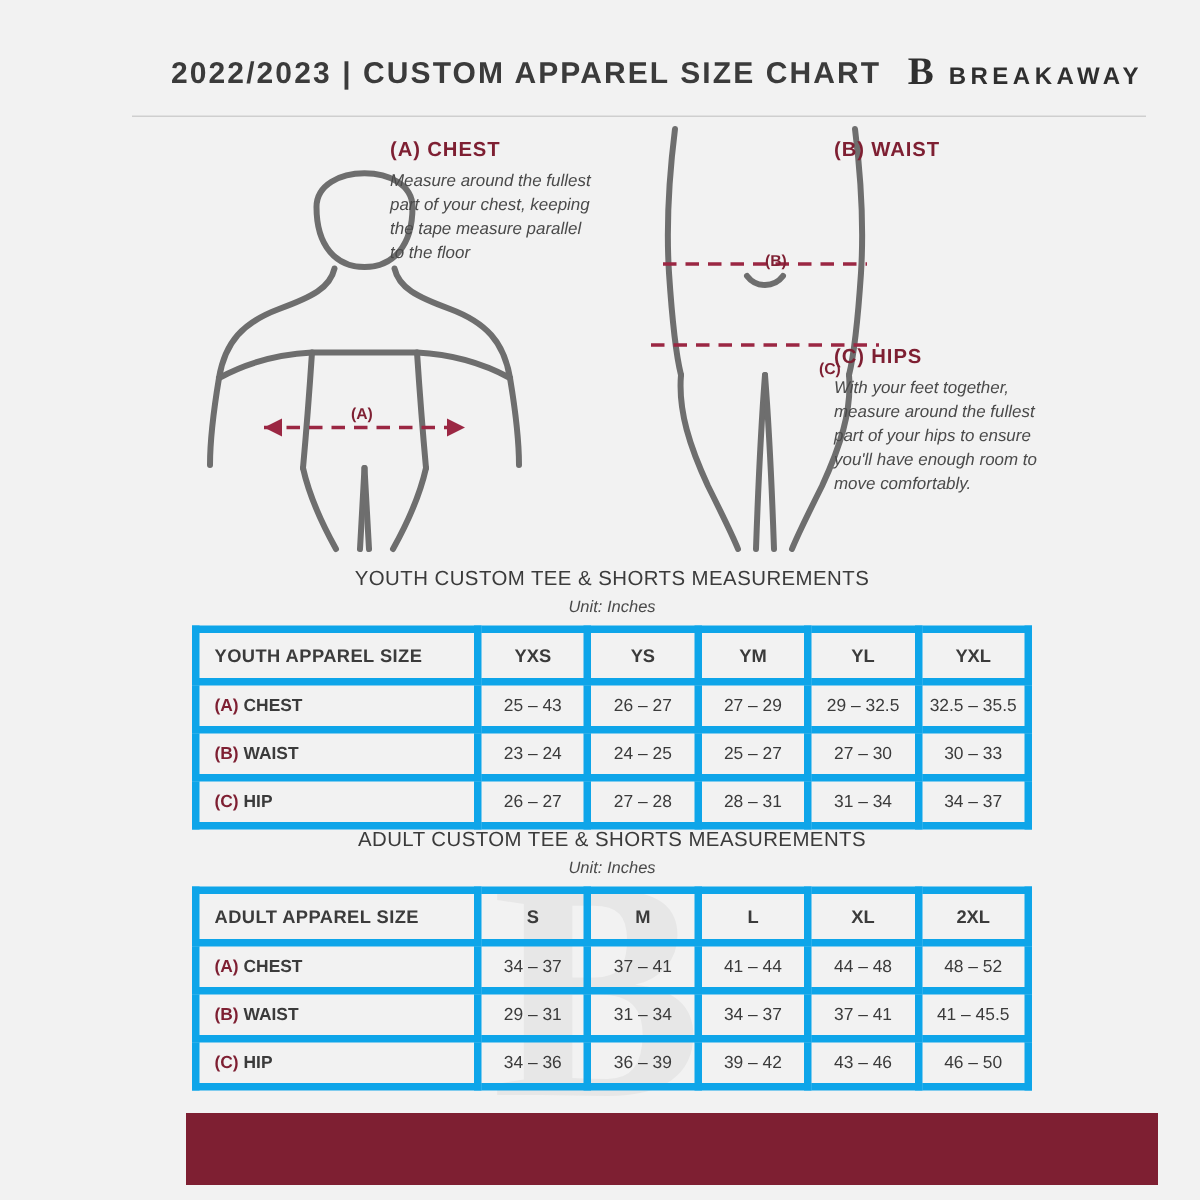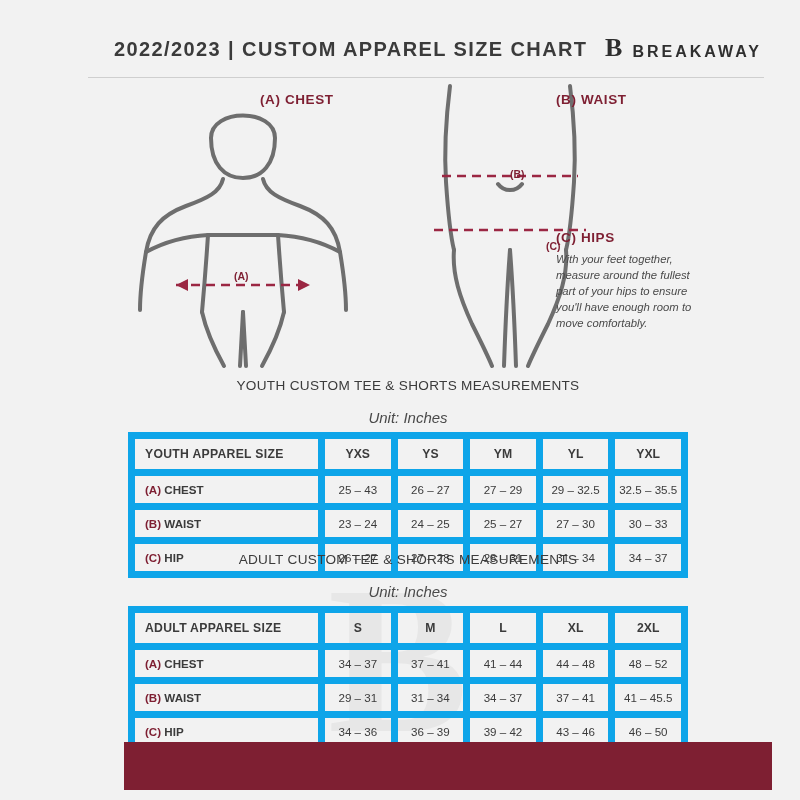--- a/index.html
+++ b/index.html
@@ -133,33 +133,33 @@
     width: 560px;
     text-align: center;
   }
   .sec-title {
     font-size: 13.6px;
     font-weight: normal;
     color: #3b3b3b;
     letter-spacing: .3px;
   }
   .sec-unit {
-    font-size: 15px;
+    font-size: 11px;
     font-style: italic;
     color: #4a4a4a;
-    margin-top: 16px;
+    margin-top: 6px;
     margin-bottom: 6px;
   }
   table {
     border-collapse: collapse;
     width: 560px;
     table-layout: fixed;
   }
   th, td {
-    border: 7px solid #0ea5e9;
+    border: 5px solid #0ea5e9;
     height: 25px;
     font-size: 11.6px;
     color: #3b3b3b;
     text-align: center;
     font-weight: normal;
   }
   th:first-child, td:first-child {
     text-align: left;
     padding-left: 10px;
     width: 172px;
@@ -235,20 +235,21 @@
           <path d="M78 106 C84 114, 96 114, 102 106"></path>
         </g>
         <line x1="22" y1="98" x2="158" y2="98" stroke="#9b2743" stroke-width="2.4" stroke-dasharray="9,6"></line>
         <line x1="14" y1="152" x2="166" y2="152" stroke="#9b2743" stroke-width="2.4" stroke-dasharray="9,6"></line>
       </svg>
       <div class="tag" style="left:482px; top:98px;">(B)</div>
       <div class="tag" style="left:518px; top:170px;">(C)</div>
 
       <div class="blk blk-chest">
         <div class="blk-title">(A) CHEST</div>
+        <div class="blk-body">Measure around the fullest part of your chest, keeping the tape measure parallel to the floor</div>
       </div>
       <div class="blk blk-waist">
         <div class="blk-title">(B) WAIST</div>
       </div>
       <div class="blk blk-hips">
         <div class="blk-title">(C) HIPS</div>
         <div class="blk-body">With your feet together, measure around the fullest part of your hips to ensure you'll have enough room to move comfortably.</div>
       </div>
     </div>
 

